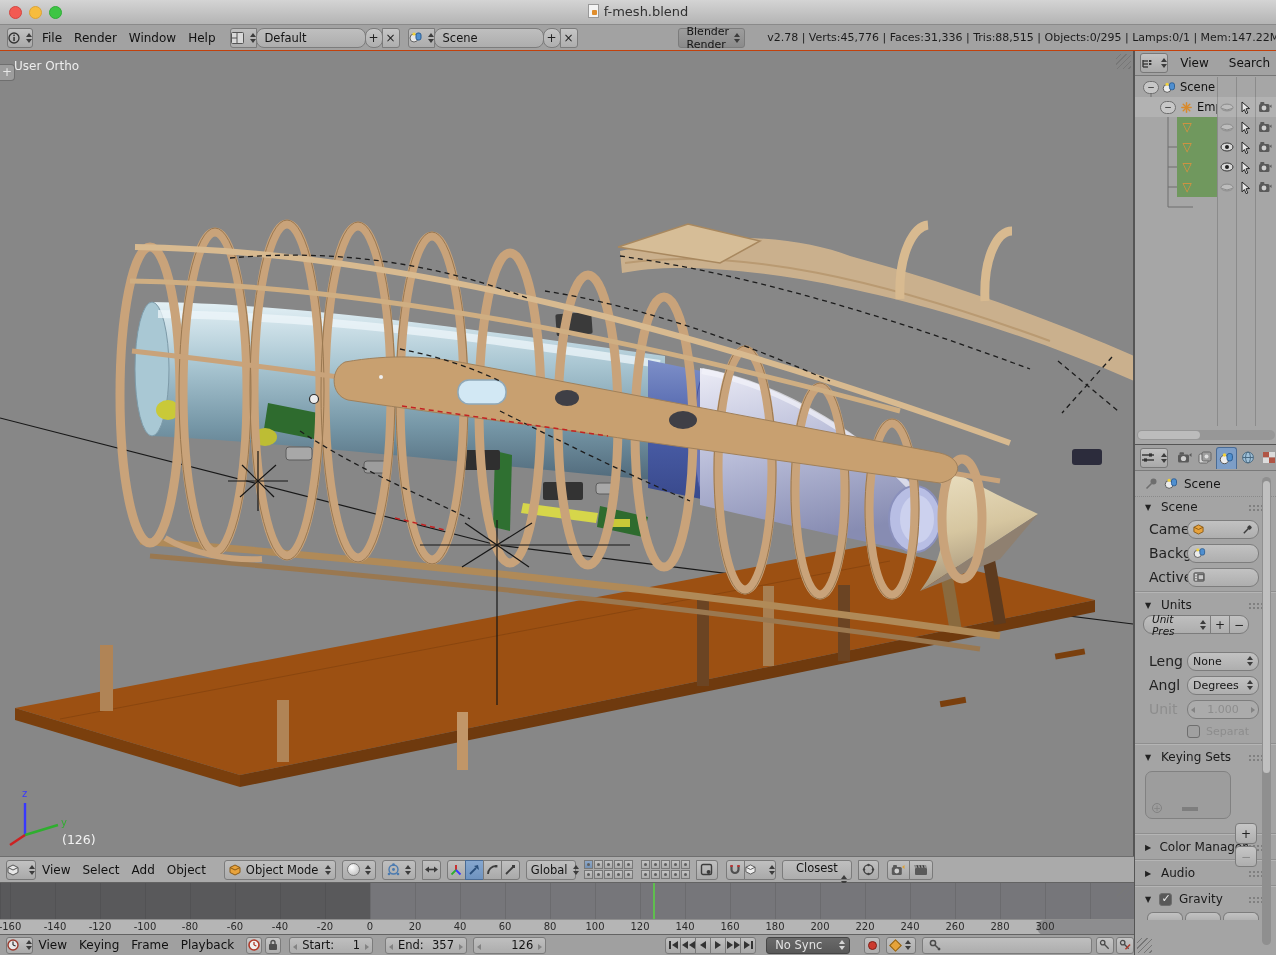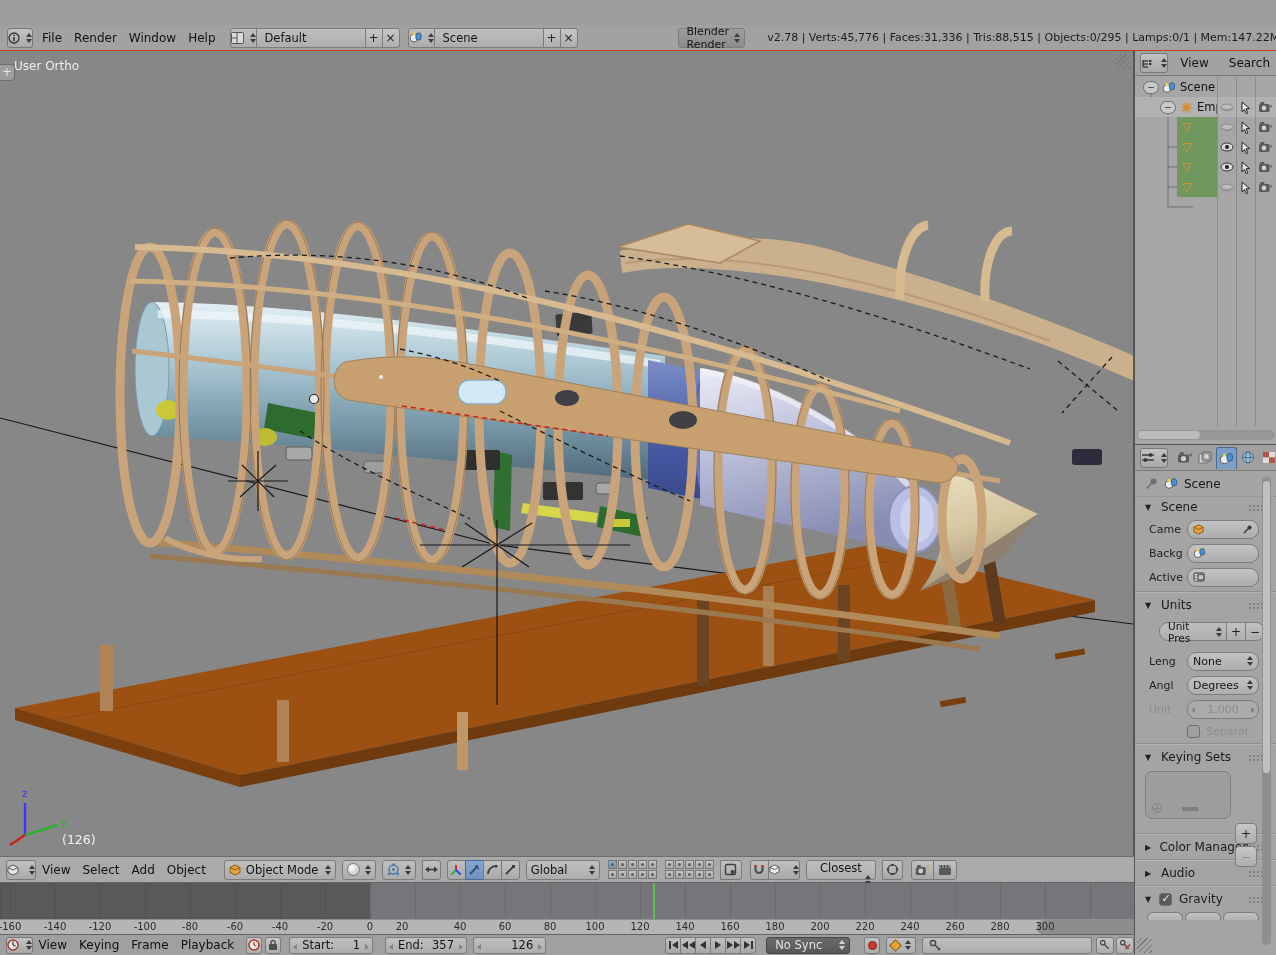--- a/index.html
+++ b/index.html
@@ -39,21 +39,21 @@
   .tri-ico{font-size:8px;color:#222;width:12px;display:inline-block;}
   svg{display:block;}
 
   
   #infobar{position:absolute;left:0;top:25px;width:1276px;height:26px;background:#a2a2a2;
     border-bottom:1px solid #c2410c;display:flex;align-items:center;}
   .ed-btn{width:30px;height:20px;background:linear-gradient(#c2c2c2,#a9a9a9);border:1px solid #787878;
     border-radius:3px;display:flex;align-items:center;justify-content:center;gap:1px;}
   #infobar .ed-btn{margin-left:7px;margin-right:3px;}
   .wgroup{display:flex;align-items:center;margin-left:8px;}
-  .wgroup>*{border-radius:0;margin-left:-1px;}
+  .wgroup>*{border-radius:8px;margin-left:-1px;}
   .wgroup>:first-child{border-radius:3px 0 0 3px;margin-left:0;}
   .wgroup>:last-child{border-radius:0 3px 3px 0;}
   .wgroup .field{width:110px;padding:0 8px;}
   .wgroup .iconbtn{width:27px;justify-content:center;}
   .sqbtn{width:18px;height:20px;background:linear-gradient(#c6c6c6,#aeaeae);border:1px solid #7c7c7c;
     display:flex;align-items:center;justify-content:center;font-size:12px;color:#222;}
   #engine-dd{margin-left:100px;width:92px;background:linear-gradient(#9d9d9d,#8b8b8b);}
   #blender-logo{width:16px;height:16px;border-radius:50%;margin-left:14px;
     background:radial-gradient(circle at 60% 38%, #fff 0 3px, #1f65a6 3px 6px, #e87d0d 6px);}
   #stats{margin-left:8px;font-size:11px;color:#1c1c1c;white-space:nowrap;}
@@ -153,27 +153,27 @@
   #prop-header .ed-btn{margin-left:5px;width:36px;}
   .prop-tab{width:21px;height:22px;display:flex;align-items:center;justify-content:center;border-radius:3px 3px 0 0;}
   .prop-tab.active{background:var(--c-accent_blue);border:1px solid #4a6b94;border-bottom:none;}
   #prop-tabs{display:flex;gap:0;margin-left:6px;}
   #breadcrumb{height:26px;display:flex;align-items:center;padding-left:10px;gap:6px;
     border-bottom:1px dotted #8a8a8a;}
   .panel-hdr{height:20px;display:flex;align-items:center;padding:0 8px 0 10px;font-size:12px;color:#1a1a1a;}
   .panel-hdr .lab{margin-left:4px;}
   .panel-sep{border-top:1px solid #8f8f8f;border-bottom:1px solid #b5b5b5;margin:2px 0;}
   .prow{display:flex;align-items:center;height:24px;padding-left:14px;}
-  .prow .plab{width:38px;font-size:11px;color:#222;}
+  .prow .plab{width:38px;font-size:14px;color:#222;}
   .prow .plab.dis{color:#8d8d8d;}
   .pfield{width:72px;height:19px;background:linear-gradient(#c2c2c2,#aeaeae);border:1px solid #7d7d7d;
     border-radius:9px;display:flex;align-items:center;padding:0 5px;font-size:11px;}
   .pfield.dis{background:#ababab;color:#8d8d8d;}
   .pfield .updn{padding-left:2px;}
-  #unitpres-row{display:flex;align-items:flex-end;padding-left:24px;height:26px;}
+  #unitpres-row{display:flex;align-items:flex-start;padding-left:8px;height:26px;font-style:italic;}
   #unitpres-dd{width:68px;height:19px;border-radius:9px 0 0 9px;padding:0 4px 0 8px;}
   .joinbtn{width:20px;height:19px;background:linear-gradient(#c2c2c2,#aeaeae);border:1px solid #7d7d7d;
     margin-left:-1px;display:flex;align-items:center;justify-content:center;font-size:12px;color:#222;}
   .joinbtn:last-child{border-radius:0 9px 9px 0;}
   .checkbox{width:13px;height:13px;border-radius:3px;border:1px solid #6e6e6e;background:#a0a0a0;position:relative;}
   .checkbox.checked{background:#595959;}
   .checkbox.checked::after{content:"✓";position:absolute;left:1.5px;top:-1.5px;color:#f0f0f0;font-size:11px;}
   #keylist{position:relative;margin:4px 0 4px 10px;width:86px;height:48px;background:#9d9d9d;
     border:1px solid #818181;border-radius:7px;}
   #keylist .kplus{position:absolute;left:6px;bottom:5px;width:10px;height:10px;border:1px solid #828282;
@@ -186,20 +186,28 @@
   #prop-vscroll{position:absolute;right:5px;top:32px;width:9px;height:468px;background:#8f8f8f;border-radius:5px;}
   #prop-vscroll b{position:absolute;left:1px;top:4px;width:7px;height:292px;background:#c0c0c0;border-radius:4px;}
   .cutbtn{height:8px;background:linear-gradient(#c2c2c2,#b2b2b2);border:1px solid #7d7d7d;border-bottom:none;
     border-radius:6px 6px 0 0;}
 </style>
 </head>
 <body>
 
 <div id="app">
 
+  <div id="titlebar">
+    <div class="tl-btn tl-red"></div>
+    <div class="tl-btn tl-yel"></div>
+    <div class="tl-btn tl-grn"></div>
+    <div id="title-wrap">
+      <span class="doc-icon"></span><span>f-mesh.blend</span>
+    </div>
+  </div>
 
   <div id="infobar">
     <div class="ed-btn">
       <span>
         <svg width="12" height="12" viewBox="0 0 12 12">
             <circle cx="6" cy="6" r="5" fill="none" stroke="#333" stroke-width="1.3"></circle>
             <rect x="5.3" y="5" width="1.5" height="4" fill="#333"></rect>
             <rect x="5.3" y="2.6" width="1.5" height="1.5" fill="#333"></rect>
           </svg>
       </span>
@@ -509,21 +517,21 @@
           </svg>
       </div>
       <div class="seg">
         <svg width="12" height="12" viewBox="0 0 12 12">
             <line x1="2" y1="10" x2="9" y2="3" stroke="#3c3c3c" stroke-width="1.8"></line>
             <rect x="8" y="1" width="3" height="3" fill="#3c3c3c"></rect>
           </svg>
       </div>
     </div>
 
-    <div class="dd mini-dd" style="width:74px;">
+    <div class="dd mini-dd" style="width:50px;">
       <span>Global</span>
       <span class="updn">
           <i class="u"></i>
           <i class="d"></i>
         </span>
     </div>
 
     <div class="layer-grid" id="layer-grid-1">
         <div class="layer-cell on">
           <i></i>
@@ -665,21 +673,21 @@
       <div id="ruler-darkpill"></div>
     <span class="ruler-lab" style="left: 10px;">-160</span>
         <span class="ruler-lab" style="left: 55px;">-140</span>
         <span class="ruler-lab" style="left: 100px;">-120</span>
         <span class="ruler-lab" style="left: 145px;">-100</span>
         <span class="ruler-lab" style="left: 190px;">-80</span>
         <span class="ruler-lab" style="left: 235px; text-align: center;">-60</span>
         <span class="ruler-lab" style="left: 280px;">-40</span>
         <span class="ruler-lab" style="left: 325px;">-20</span>
         <span class="ruler-lab" style="left: 370px;">0</span>
-        <span class="ruler-lab" style="left: 402px;">20</span>
+        <span class="ruler-lab" style="left: 415px;">20</span>
         <span class="ruler-lab" style="left: 460px;">40</span>
         <span class="ruler-lab" style="left: 505px;">60</span>
         <span class="ruler-lab" style="left: 550px;">80</span>
         <span class="ruler-lab" style="left: 595px;">100</span>
         <span class="ruler-lab" style="left: 640px;">120</span>
         <span class="ruler-lab" style="left: 685px;">140</span>
         <span class="ruler-lab" style="left: 730px;">160</span>
         <span class="ruler-lab" style="left: 775px;">180</span>
         <span class="ruler-lab" style="left: 820px;">200</span>
         <span class="ruler-lab" style="left: 865px;">220</span>

